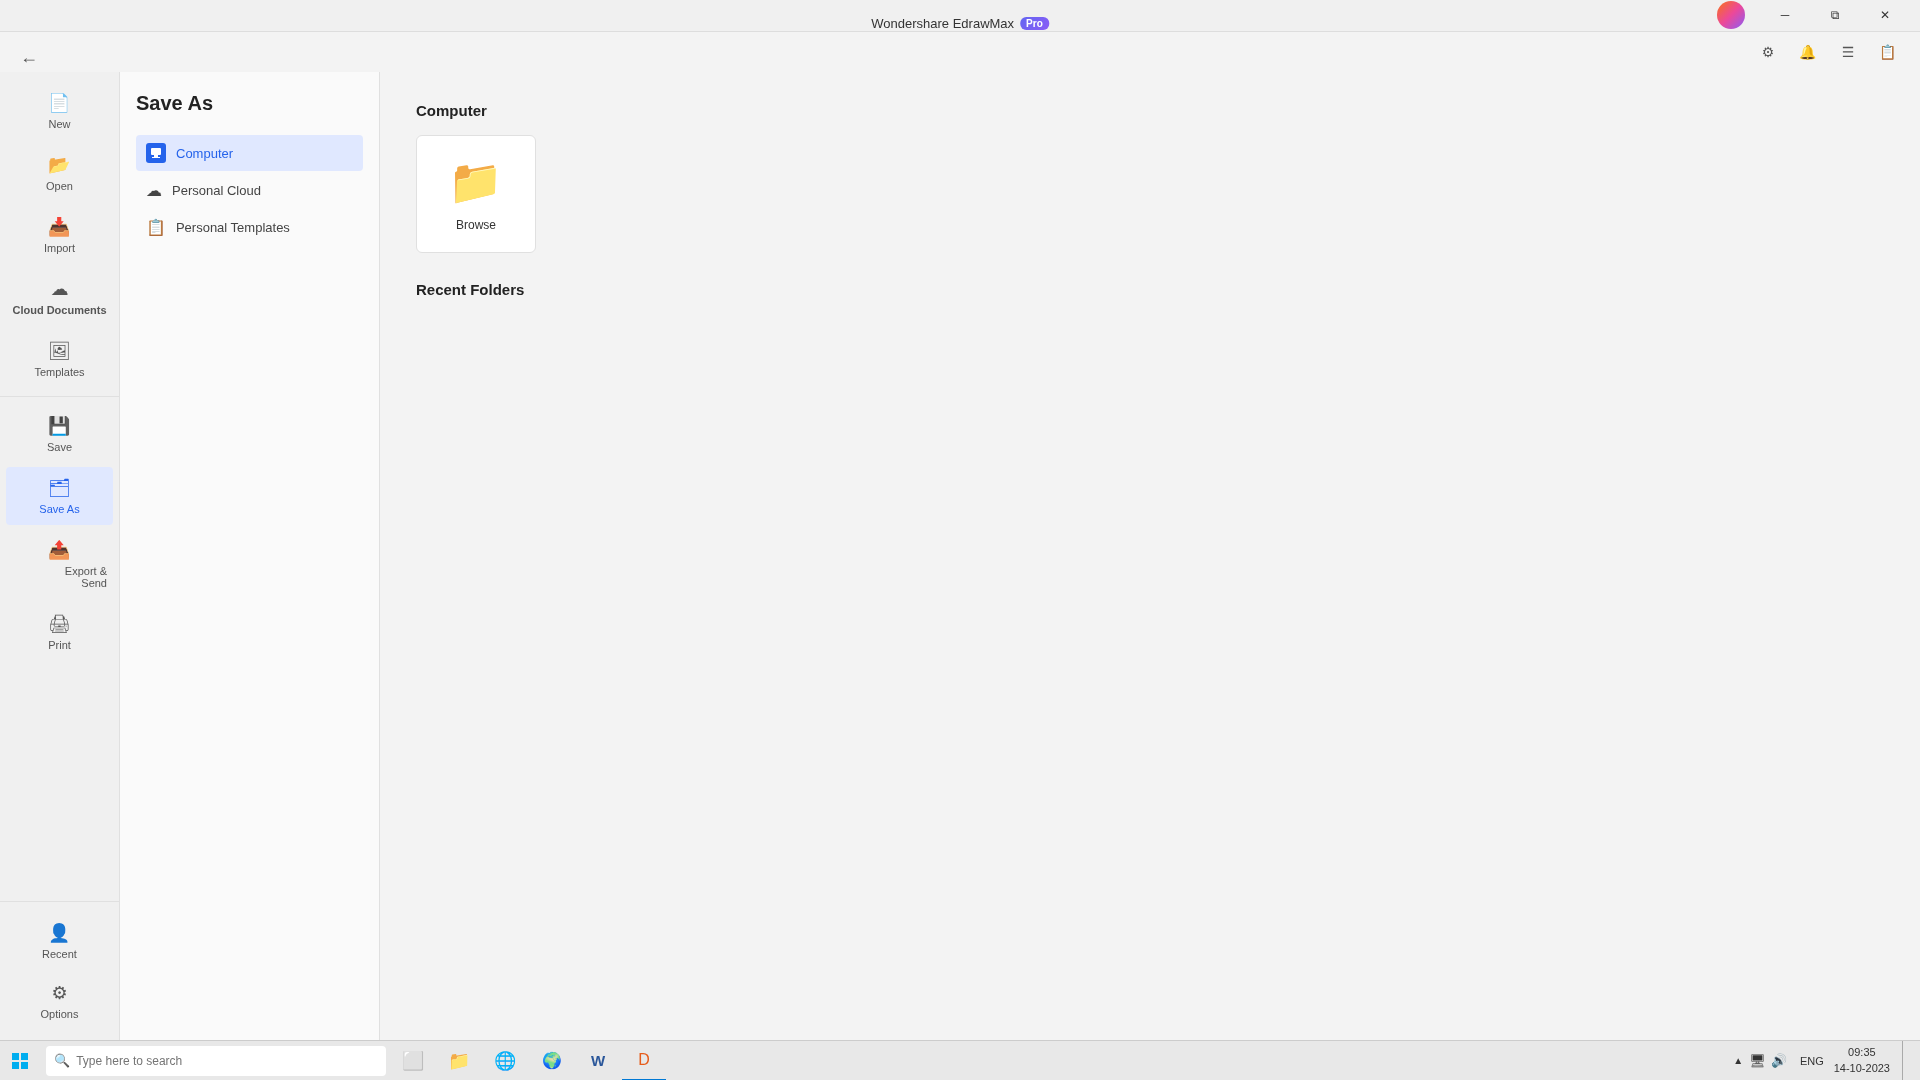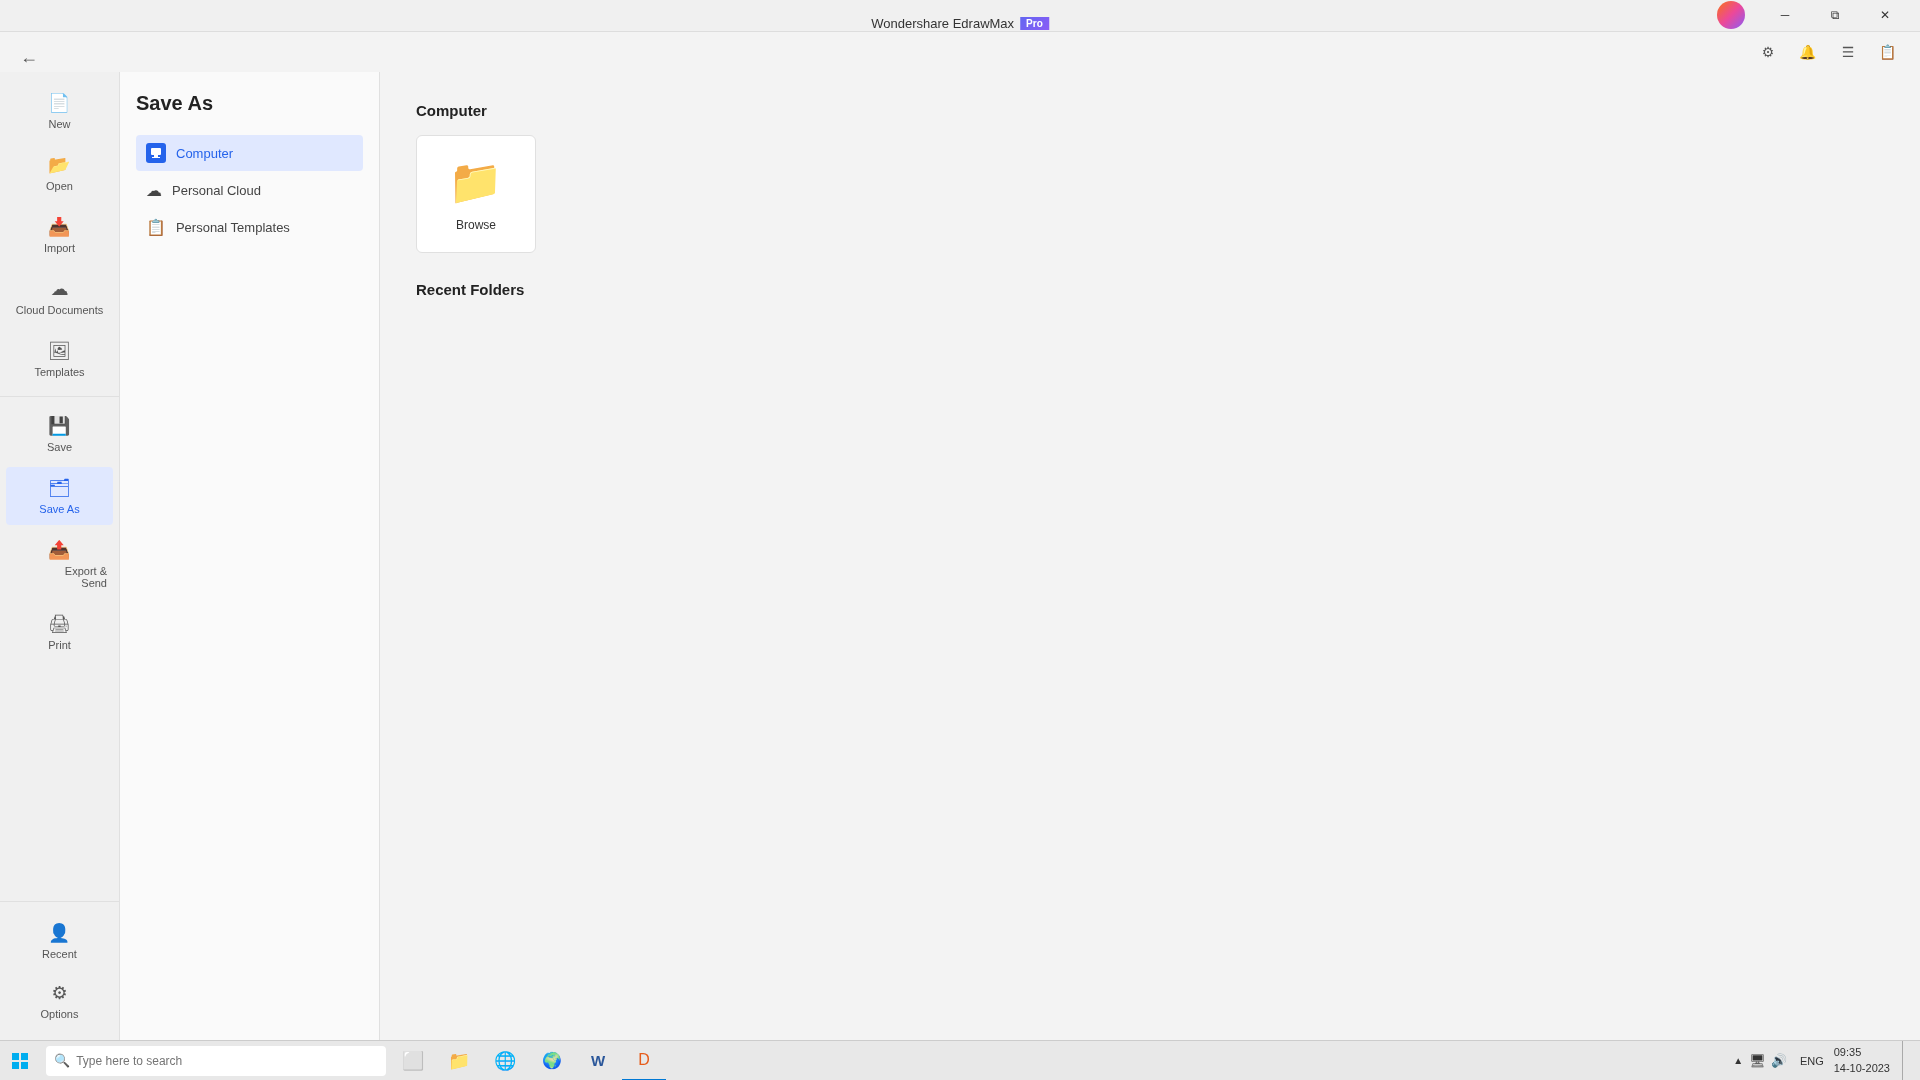--- a/index.html
+++ b/index.html
@@ -7,21 +7,21 @@
 
     
     .title-bar {
       position: fixed; top: 0; left: 0; right: 0; height: 32px;
       background: #f0f0f0; display: flex; align-items: flex-end;
       justify-content: space-between; padding: 0 12px;
       z-index: 100; border-bottom: 1px solid #ddd;
     }
     .title-bar-left { display: flex; align-items: center; gap: 8px; }
     .title-bar-title { font-size: 13px; color: #333; position: absolute; left: 50%; transform: translateX(-50%); display: flex; align-items: center; gap: 6px; }
-    .pro-badge { background: linear-gradient(135deg, #6366f1, #8b5cf6); color: white; font-size: 10px; padding: 1px 6px; border-radius: 0; font-weight: 600; }
+    .pro-badge { background: linear-gradient(135deg, #6366f1, #8b5cf6); color: white; font-size: 10px; padding: 1px 6px; border-radius: 6px; font-weight: 600; }
     .title-bar-controls { display: flex; align-items: center; gap: 4px; }
     .title-btn { width: 46px; height: 32px; display: flex; align-items: center; justify-content: center; cursor: pointer; font-size: 12px; color: #333; border: none; background: transparent; }
     .toolbar-row {
       position: fixed; top: 32px; right: 0; height: 40px;
       display: flex; align-items: center; gap: 8px; padding: 0 16px;
       z-index: 99;
     }
     .toolbar-icon-btn { width: 32px; height: 28px; display: flex; align-items: center; justify-content: center; cursor: pointer; border-radius: 4px; font-size: 14px; color: #555; }
     .avatar-circle { width: 28px; height: 28px; border-radius: 50%; background: linear-gradient(135deg, #f97316, #ec4899, #8b5cf6); display: flex; align-items: center; justify-content: center; cursor: pointer; }
 
@@ -93,21 +93,21 @@
       border-top: 1px solid #ccc; z-index: 200;
     }
     .taskbar-start { width: 40px; height: 40px; display: flex; align-items: center; justify-content: center; cursor: pointer; }
     .taskbar-search { display: flex; align-items: center; gap: 6px; background: white; border-radius: 4px; margin: 4px 6px; padding: 2px 8px; width: 340px; height: 30px; }
     .taskbar-search input { border: none; outline: none; font-size: 12px; width: 100%; background: transparent; color: #333; }
     .taskbar-apps { display: flex; align-items: center; gap: 2px; }
     .taskbar-app { width: 44px; height: 40px; display: flex; align-items: center; justify-content: center; cursor: pointer; font-size: 18px; }
     .taskbar-app.active { border-bottom: 2px solid #0078d4; }
     .taskbar-tray { margin-left: auto; display: flex; align-items: center; gap: 4px; padding-right: 12px; font-size: 11px; color: #333; }
     .tray-icons { display: flex; align-items: center; gap: 6px; padding: 0 8px; font-size: 13px; }
-    .time-block { text-align: left; font-size: 11px; line-height: 1.4; }
+    .time-block { text-align: center; font-size: 11px; line-height: 1.4; }
 
     .divider-h { height: 1px; background: #e0e0e0; margin: 6px 0; }
   </style>
 </head>
 <body>
 
 <div class="title-bar">
   <div class="title-bar-left"></div>
   <div class="title-bar-title">
     <span>Wondershare EdrawMax</span>
@@ -141,21 +141,21 @@
     <div class="sidebar-narrow-item">
       <span class="sn-icon">📂</span>
       <span>Open</span>
     </div>
     <div class="sidebar-narrow-item">
       <span class="sn-icon">📥</span>
       <span>Import</span>
     </div>
     <div class="sidebar-narrow-item">
       <span class="sn-icon">☁</span>
-      <span style="text-align:left;">Cloud Documents</span>
+      <span style="text-align:left;font-weight:bold;">Cloud Documents</span>
     </div>
     <div class="sidebar-narrow-item">
       <span class="sn-icon">🖼</span>
       <span>Templates</span>
     </div>
 
     <div class="divider-h"></div>
 
     <div class="sidebar-narrow-item">
       <span class="sn-icon">💾</span>

